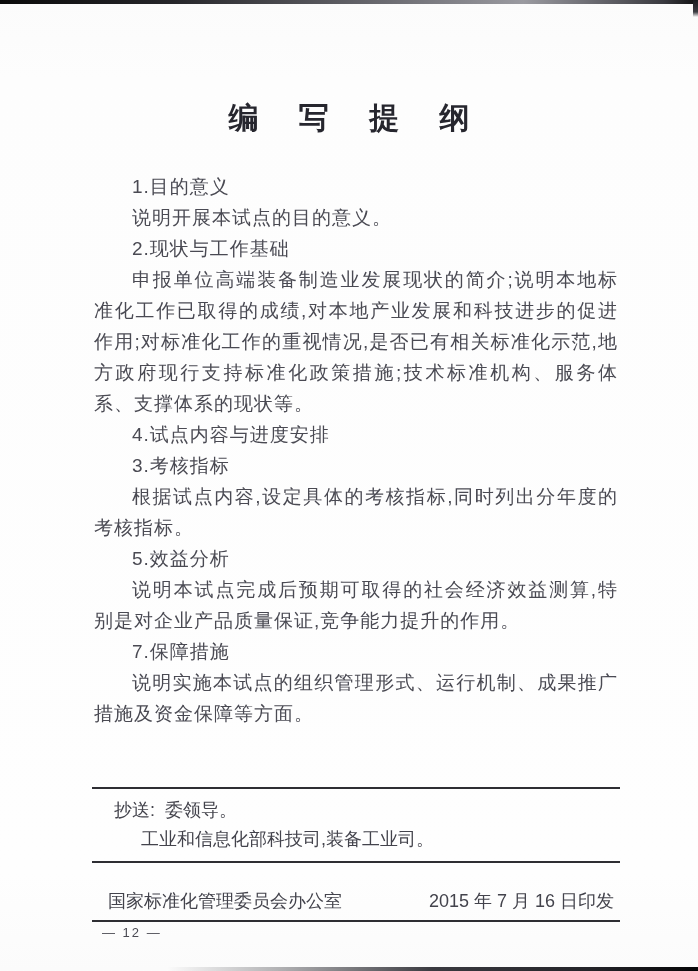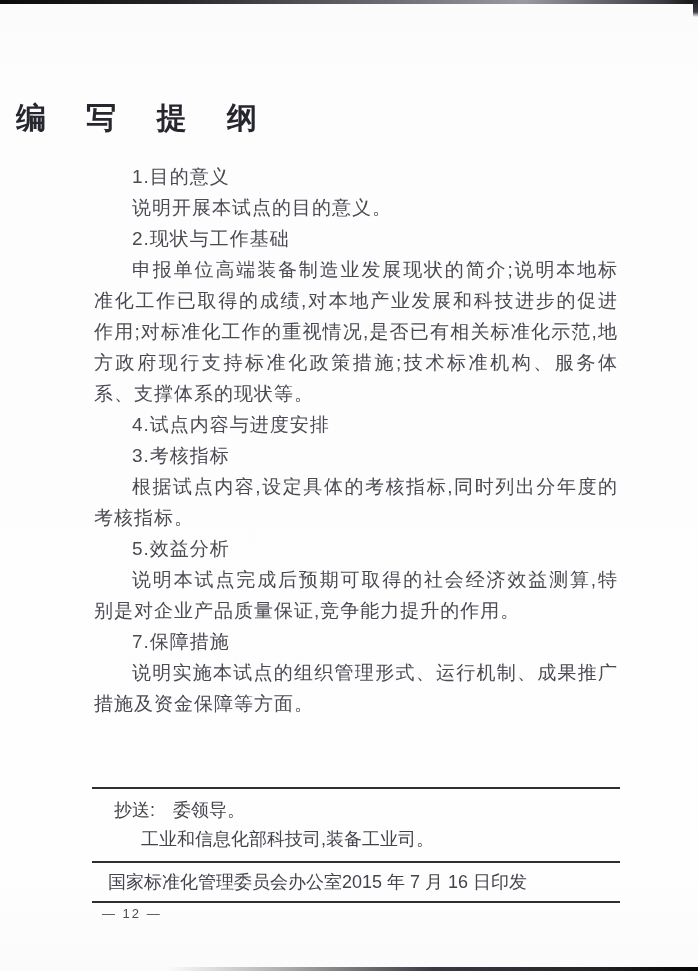--- a/index.html
+++ b/index.html
@@ -25,50 +25,51 @@
     background: linear-gradient(180deg, #1a1a1e 0%, #3c3c42 70%, rgba(60,60,66,0) 100%);
   }
   .edge-bottom {
     position: absolute; bottom: 0; left: 0; width: 698px; height: 4px;
     background: linear-gradient(90deg, rgba(20,20,24,0) 0%, rgba(20,20,24,0) 24%, rgba(40,40,46,0.35) 40%, #3a3a40 62%, #232328 85%, #050507 100%);
   }
 
   
   .doc-title {
     position: absolute; top: 98px; left: 0; width: 698px;
-    text-align: left;
+    text-align: center;
     font-size: 30px; font-weight: bold;
     letter-spacing: 16px; margin-left: 0; text-indent: 16px;
     color: #26262e;
   }
 
   
   .body-text {
-    position: absolute; top: 161px; left: 94px; width: 524px;
+    position: absolute; top: 171px; left: 94px; width: 524px;
     font-size: 19px; line-height: 31px;
     color: #4a4a53;
     letter-spacing: 1px;
   }
   .body-text .sec-heading { text-indent: 2em; margin: 0; }
   .body-text .sec-para   { text-indent: 2em; margin: 0; text-align: justify; }
 
   
   .footer {
     position: absolute; left: 92px; top: 787px; width: 528px;
     color: #43434c;
   }
   .rule { border: 0; border-top: 2px solid #2e2e33; margin: 0; }
   .cc-block { padding: 7px 0 7px 0; font-size: 18px; line-height: 29px; }
   .cc-row1 { margin-left: 22px; }
-  .cc-label { margin-right: 18px; }
+  .cc-label { margin-right: 10px; }
   .cc-row2 { margin-left: 49px; }
   .issuer-row {
-    display: flex; justify-content: flex-start; align-items: center;
+    display: flex; justify-content: space-between; align-items: center;
     padding: 7px 6px 7px 16px;
     font-size: 18px;
+    margin-top: 19px;
   }
   .page-number {
     margin: 3px 0 0 10px;
     font-size: 13px; letter-spacing: 2px; color: #4a4a53;
   }
 </style>
 </head>
 <body>
 
 <div class="page">

